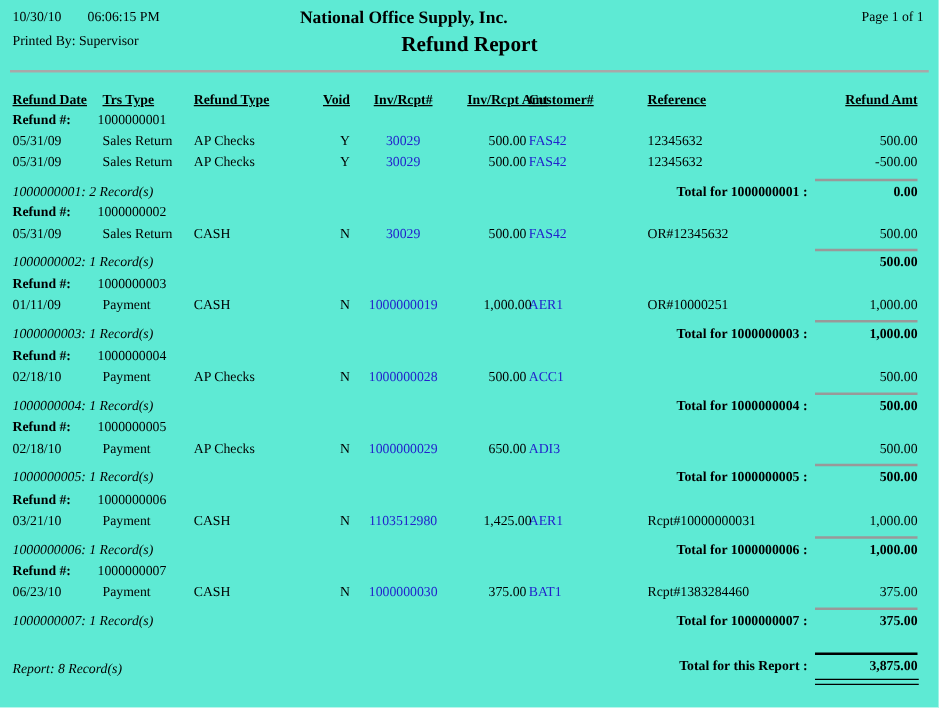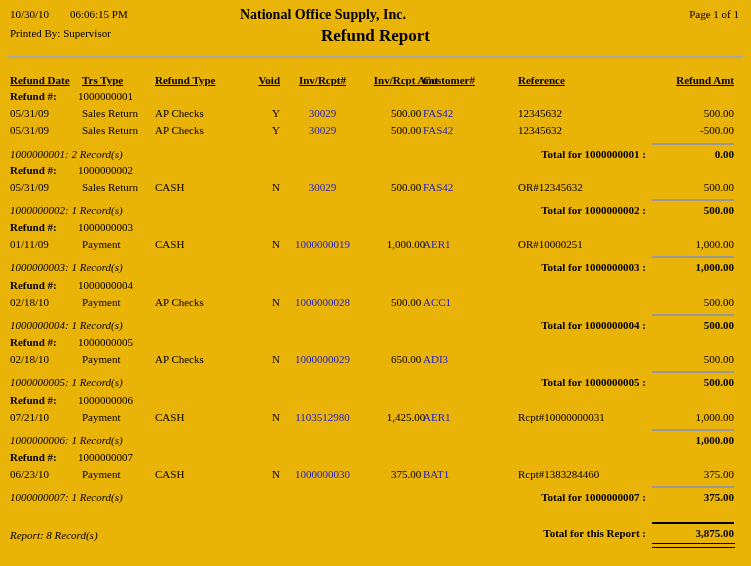--- a/index.html
+++ b/index.html
@@ -2,21 +2,21 @@
 <html style="--link: #2222cc; --rule: #999999; --ink: #000000;"><head>
 <meta charset="utf-8">
 <style>
   :root{
     --link:#2222cc;
     --rule:#999999;
     --ink:#000000;
   }
   html,body{margin:0;padding:0;background:#ffffff;}
   body{font-family:"Liberation Serif", serif;color:var(--ink);}
-  .page{position:relative;width:751px;height:566px;background:#eab308;overflow:hidden;}
+  .page{position:relative;width:751px;height:566px;background:#5eead4;overflow:hidden;}
 
   .t{position:absolute;font-size:11px;line-height:13px;white-space:nowrap;}
   .row{position:absolute;left:0;width:751px;height:14px;font-size:11px;line-height:13px;}
   .cell{position:absolute;top:0;white-space:nowrap;}
   .b{font-weight:bold;}
   .i{font-style:italic;}
   .u{text-decoration:underline;}
   .link{color:var(--link);}
 
   .ttl1{left:0;width:646px;text-align:center;font-weight:bold;font-size:14px;line-height:16px;}
@@ -110,21 +110,20 @@
     <span class="cell c-void">N</span>
     <span class="cell c-inv link">30029</span>
     <span class="cell c-invamt">500.00</span>
     <span class="cell c-cust link">FAS42</span>
     <span class="cell c-ref">OR#12345632</span>
     <span class="cell c-amt">500.00</span>
   </div>
   <div class="grule" style="top:199px"></div>
   <div class="row" style="top:204px">
     <span class="cell c-date i">1000000002: 1 Record(s)</span>
-    <span class="cell c-tlabel b">Total for 1000000002 :</span>
     <span class="cell c-amt b">500.00</span>
   </div>
 
   <div class="row" style="top:221px">
     <span class="cell c-date b">Refund #:</span>
     <span class="cell c-gval">1000000003</span>
   </div>
   <div class="row" style="top:238px">
     <span class="cell c-date">01/11/09</span>
     <span class="cell c-trs">Payment</span>
@@ -185,33 +184,34 @@
     <span class="cell c-date i">1000000005: 1 Record(s)</span>
     <span class="cell c-tlabel b">Total for 1000000005 :</span>
     <span class="cell c-amt b">500.00</span>
   </div>
 
   <div class="row" style="top:394px">
     <span class="cell c-date b">Refund #:</span>
     <span class="cell c-gval">1000000006</span>
   </div>
   <div class="row" style="top:411px">
-    <span class="cell c-date">07/21/10</span>
+    <span class="cell c-date">03/21/10</span>
     <span class="cell c-trs">Payment</span>
     <span class="cell c-rtype">CASH</span>
     <span class="cell c-void">N</span>
     <span class="cell c-inv link">1103512980</span>
     <span class="cell c-invamt">1,425.00</span>
     <span class="cell c-cust link">AER1</span>
     <span class="cell c-ref">Rcpt#10000000031</span>
     <span class="cell c-amt">1,000.00</span>
   </div>
   <div class="grule" style="top:429px"></div>
   <div class="row" style="top:434px">
     <span class="cell c-date i">1000000006: 1 Record(s)</span>
+    <span class="cell c-tlabel b">Total for 1000000006 :</span>
     <span class="cell c-amt b">1,000.00</span>
   </div>
 
   <div class="row" style="top:451px">
     <span class="cell c-date b">Refund #:</span>
     <span class="cell c-gval">1000000007</span>
   </div>
   <div class="row" style="top:468px">
     <span class="cell c-date">06/23/10</span>
     <span class="cell c-trs">Payment</span>

